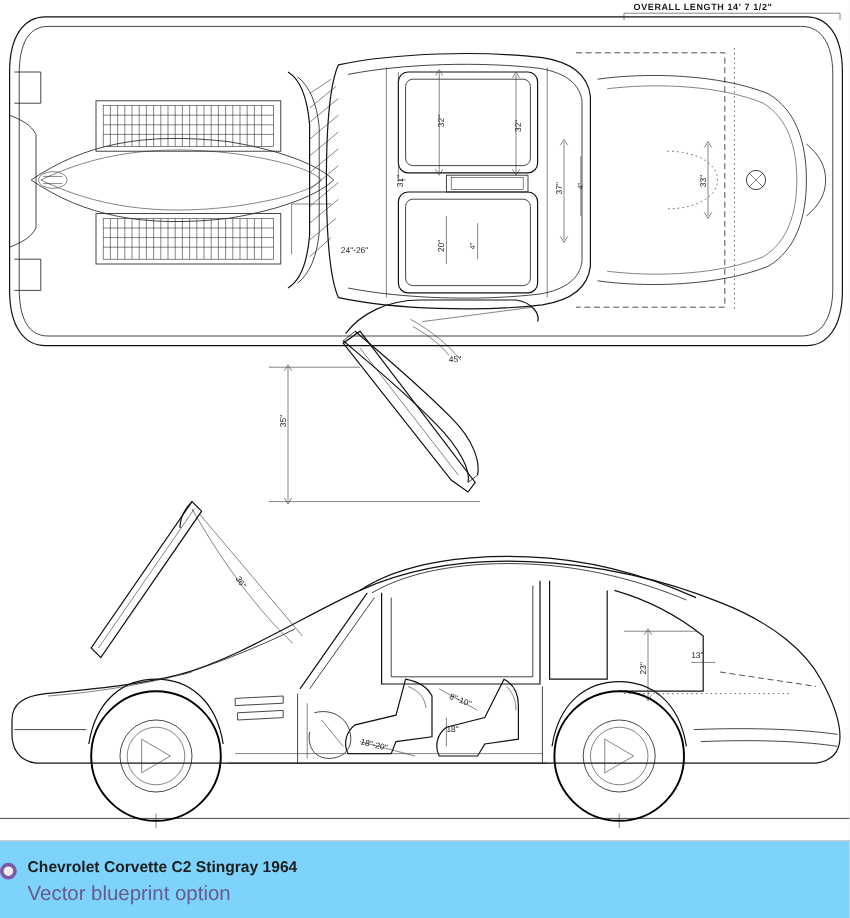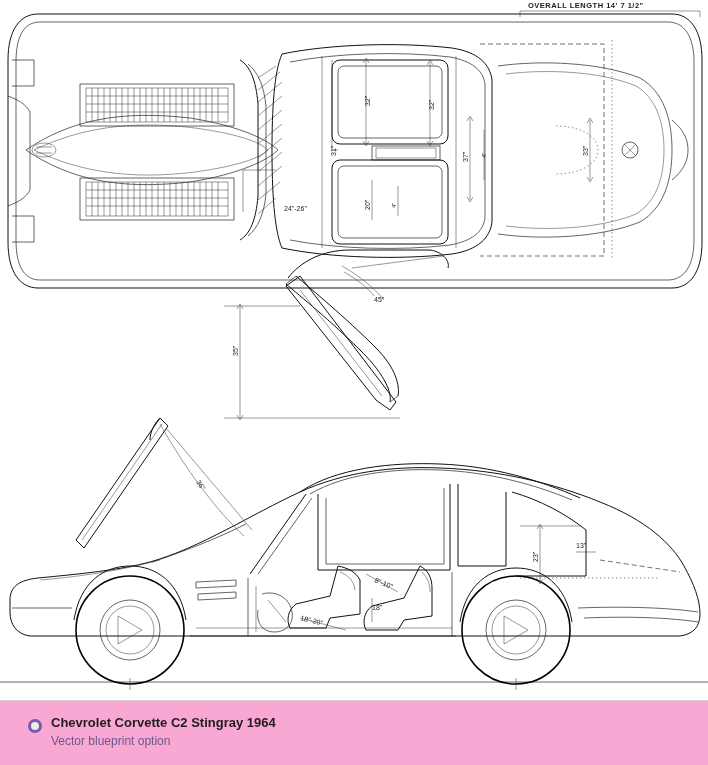--- a/index.html
+++ b/index.html
@@ -32,26 +32,26 @@
   #drawing svg {
     display: block;
   }
   
   #caption {
     position: absolute;
     left: 0;
     top: 700px;
     width: 708px;
     height: 65px;
-    background: #f9a8d4;
+    background: #7dd3fc;
     border-top: 1px solid #cfcfcf;
     box-sizing: border-box;
     display: flex;
     align-items: flex-start;
-    padding: 14px 10px 0 28px;
+    padding: 14px 10px 0 0;
   }
   #caption .bullet {
     flex: 0 0 auto;
     width: 14px;
     height: 14px;
     border-radius: 50%;
     border: 3px solid #7b5aa6;
     margin-top: 4px;
     margin-right: 9px;
     box-sizing: border-box;
@@ -61,21 +61,21 @@
     display: flex;
     flex-direction: column;
     line-height: 1.25;
   }
   #caption .title {
     font-size: 13px;
     font-weight: bold;
     color: #1d1d1d;
   }
   #caption .subtitle {
-    font-size: 12px;
+    font-size: 17px;
     color: #6a5a8a;
     margin-top: 3px;
   }
   .dim-label {
     font-family: "Liberation Sans", sans-serif;
     font-size: 7px;
     fill: #1a1a1a;
   }
   .dim-label-sm {
     font-family: "Liberation Sans", sans-serif;

